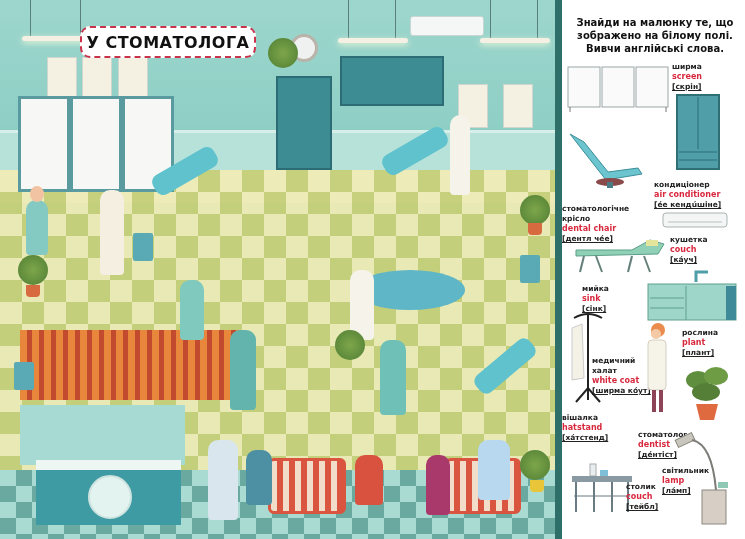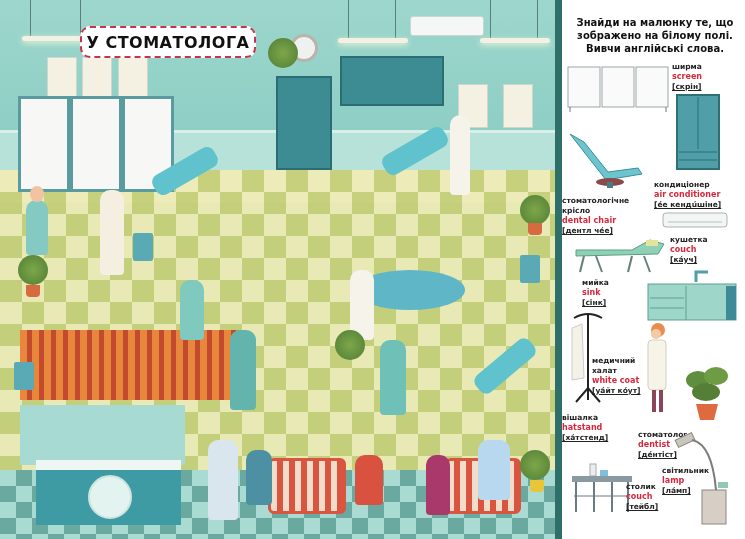--- a/index.html
+++ b/index.html
@@ -149,21 +149,21 @@
     <line x1="22" y1="3" x2="22" y2="55" stroke="#2f6f76"></line>
     <line x1="3" y1="58" x2="41" y2="58" stroke="#2f6f76"></line>
     <line x1="3" y1="66" x2="41" y2="66" stroke="#2f6f76"></line>
   </svg>
 
   <svg class="ico" style="left:2px;top:128px" width="82" height="62">
     <path d="M6 6 L20 14 L44 44 L74 40 L78 46 L42 52 Z" fill="#6cc4cf" stroke="#3a8f99"></path>
     <ellipse cx="46" cy="54" rx="14" ry="4" fill="#8a4a4a"></ellipse>
     <rect x="43" y="54" width="6" height="6" fill="#4a7c86"></rect>
   </svg>
-  <div class="lbl" style="left:0;top:196px;width:88px">
+  <div class="lbl" style="left:0;top:204px;width:88px">
     <span class="ua">стоматологічне крісло</span>
     <span class="en">dental chair</span>
     <span class="tr">[дентл чéе]</span>
   </div>
 
   <div class="lbl" style="left:92px;top:180px;width:90px">
     <span class="ua">кондиціонер</span>
     <span class="en">air conditioner</span>
     <span class="tr">[éе кендúшіне]</span>
   </div>
@@ -179,21 +179,21 @@
     <line x1="24" y1="20" x2="30" y2="36" stroke="#64807a" stroke-width="2"></line>
     <line x1="60" y1="20" x2="56" y2="36" stroke="#64807a" stroke-width="2"></line>
     <line x1="72" y1="20" x2="78" y2="36" stroke="#64807a" stroke-width="2"></line>
   </svg>
   <div class="lbl" style="left:108px;top:235px;width:70px">
     <span class="ua">кушетка</span>
     <span class="en">couch</span>
     <span class="tr">[кáуч]</span>
   </div>
 
-  <div class="lbl" style="left:20px;top:278px;width:56px">
+  <div class="lbl" style="left:20px;top:284px;width:56px">
     <span class="ua">мийка</span>
     <span class="en">sink</span>
     <span class="tr">[сінк]</span>
   </div>
   <svg class="ico" style="left:84px;top:268px" width="92" height="56">
     <path d="M50 14 L50 4 L62 4" stroke="#4f9ea8" stroke-width="3" fill="none"></path>
     <rect x="2" y="16" width="88" height="36" fill="#9ed6c9" stroke="#5e9f92"></rect>
     <rect x="80" y="18" width="10" height="34" fill="#3e8a98"></rect>
     <line x1="40" y1="18" x2="40" y2="52" stroke="#5e9f92"></line>
     <line x1="4" y1="30" x2="38" y2="30" stroke="#5e9f92"></line>
@@ -202,41 +202,46 @@
 
   <svg class="ico" style="left:6px;top:308px" width="40" height="100">
     <line x1="20" y1="6" x2="20" y2="92" stroke="#222" stroke-width="2"></line>
     <path d="M6 10 Q20 2 34 10" stroke="#222" stroke-width="2" fill="none"></path>
     <path d="M8 94 L20 80 L32 94" stroke="#222" stroke-width="2" fill="none"></path>
     <path d="M4 20 L14 16 L16 70 L4 72 Z" fill="#f4f1e6" stroke="#ccc"></path>
   </svg>
   <div class="lbl" style="left:30px;top:356px;width:70px">
     <span class="ua">медичний халат</span>
     <span class="en">white coat</span>
-    <span class="tr">[уáйт кóут]</span>
+    <span class="tr">[ширма кóут]</span>
   </div>
   <div class="lbl" style="left:0;top:413px;width:52px">
     <span class="ua">вішалка</span>
     <span class="en">hatstand</span>
     <span class="tr">[хáтстенд]</span>
   </div>
 
   <svg class="ico" style="left:74px;top:320px" width="40" height="96">
     <circle cx="22" cy="10" r="7" fill="#e98c4d"></circle>
     <circle cx="20" cy="14" r="5" fill="#f3c9a6"></circle>
     <rect x="12" y="20" width="18" height="50" rx="4" fill="#f6f3e9" stroke="#d4cfbf"></rect>
     <rect x="16" y="70" width="4" height="22" fill="#8d4457"></rect>
     <rect x="23" y="70" width="4" height="22" fill="#8d4457"></rect>
   </svg>
   <div class="lbl" style="left:76px;top:430px;width:70px">
     <span class="ua">стоматолог</span>
     <span class="en">dentist</span>
     <span class="tr">[дéнтіст]</span>
   </div>
 
+  <div class="lbl" style="left:120px;top:328px;width:60px">
+    <span class="ua">рослина</span>
+    <span class="en">plant</span>
+    <span class="tr">[плант]</span>
+  </div>
   <svg class="ico" style="left:120px;top:362px" width="50" height="60">
     <ellipse cx="16" cy="18" rx="12" ry="9" fill="#5f8f3e"></ellipse>
     <ellipse cx="34" cy="14" rx="12" ry="9" fill="#6d9c45"></ellipse>
     <ellipse cx="24" cy="30" rx="14" ry="9" fill="#557f36"></ellipse>
     <path d="M14 42 L36 42 L32 58 L18 58 Z" fill="#e06a3f"></path>
   </svg>
 
   <svg class="ico" style="left:8px;top:462px" width="66" height="56">
     <rect x="20" y="2" width="6" height="12" fill="#e8eef0" stroke="#aaa"></rect>
     <rect x="30" y="8" width="8" height="6" fill="#7fc0d8"></rect>

